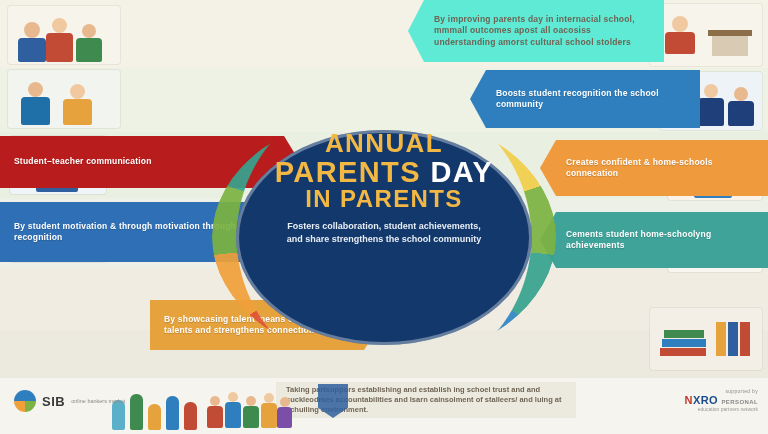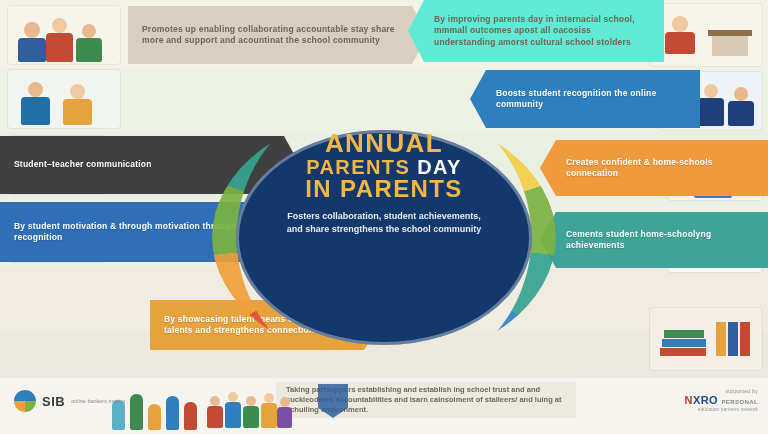--- a/index.html
+++ b/index.html
@@ -56,21 +56,21 @@
   
   .rb-right {
     clip-path: polygon(16px 0, 100% 0, 100% 100%, 16px 100%, 0 50%);
     padding: 6px 14px 6px 26px;
     justify-content: flex-start;
   }
 
   
   .L1 { left: 128px; top: 6px;   width: 300px; height: 58px;  background: #d8cfc0; color:#6f6555; text-shadow:none;}
   .L2 { left: 128px; top: 72px;  width: 300px; height: 56px;  background: #3f8a4e; }
-  .L3 { left: 0px;   top: 136px; width: 300px; height: 58px;  background: #404040; }
+  .L3 { left: 0px;   top: 136px; width: 300px; height: 52px;  background: #b91c1c; }
   .L4 { left: 0px;   top: 202px; width: 300px; height: 60px;  background: #2f6fb5; }
   .L5 { left: 0px;   top: 272px; width: 180px; height: 56px;  background: #c24b36; }
   .L6 { left: 150px; top: 300px; width: 230px; height: 50px;  background: #e6a23c; }
 
   
   .R1 { left: 408px; top: 0;   width: 256px; height: 62px;  background: #5eead4; color:#6f6555; text-shadow:none;}
   .R2 { left: 470px; top: 70px;  width: 230px; height: 58px;  background: #2f7fbf; }
   .R3 { left: 540px; top: 140px; width: 228px; height: 56px;  background: #ef9a3d; }
   .R4 { left: 540px; top: 212px; width: 228px; height: 56px;  background: #3fa39a; }
   .R5 { left: 500px; top: 292px; width: 268px; height: 62px;  background: #1f6fa8; }
@@ -142,21 +142,21 @@
     padding: 0 24px;
     box-sizing: border-box;
   }
   .title-l1, .title-l2, .title-l3 {
     color: #f3b744;
     font-weight: 800;
     letter-spacing: 1.4px;
     line-height: 1.04;
   }
   .title-l1 { font-size: 26px; }
-  .title-l2 { font-size: 20px; }
+  .title-l2 { font-size: 29px; }
   .title-l2 .white { color: #ffffff; }
   .title-l3 { font-size: 24px; margin-bottom: 8px; }
   .subtitle {
     color: #e8eef6;
     font-size: 9px;
     line-height: 1.45;
     font-weight: 600;
     max-width: 210px;
   }
 
@@ -295,38 +295,35 @@
 
   <div class="tile" style="left:650px;top:308px;width:112px;height:62px;background:#f4efe6;">
     <div class="fig" style="left:10px;top:40px;width:46px;height:8px;background:#c24b36;"></div>
     <div class="fig" style="left:12px;top:31px;width:44px;height:8px;background:#2f7fbf;"></div>
     <div class="fig" style="left:14px;top:22px;width:40px;height:8px;background:#3f8a4e;"></div>
     <div class="fig" style="left:66px;top:14px;width:10px;height:34px;background:#e6a23c;"></div>
     <div class="fig" style="left:78px;top:14px;width:10px;height:34px;background:#2f5f9e;"></div>
     <div class="fig" style="left:90px;top:14px;width:10px;height:34px;background:#c24b36;"></div>
   </div>
 
-  <div class="ribbon rb-left L1">
-    <span>Promotes up enabling collaborating accountable stay share more and support and acountinat the school community</span>
-  </div>
   <div class="ribbon rb-left L3">
     <span>Student–teacher communication</span>
   </div>
   <div class="ribbon rb-left L4">
     <span>By student motivation &amp; through motivation through recognition</span>
   </div>
   <div class="ribbon rb-left L6">
     <span>By showcasing talent means of student talents and strengthens connection</span>
   </div>
 
   <div class="ribbon rb-right R1">
     <span>By improving parents day in internacial school, mmmall outcomes apost all oacosiss understanding amorst cultural school stolders</span>
   </div>
   <div class="ribbon rb-right R2">
-    <span>Boosts student recognition the online community</span>
+    <span>Boosts student recognition the school community</span>
   </div>
   <div class="ribbon rb-right R4">
     <span>Cements student home-schoolyng achievements</span>
   </div>
   <div class="ribbon rb-right R3">
     <span>Creates confident &amp; home-schools connecation</span>
   </div>
 
   <div class="circle-wrap">
     <div class="circle-ring"></div>

